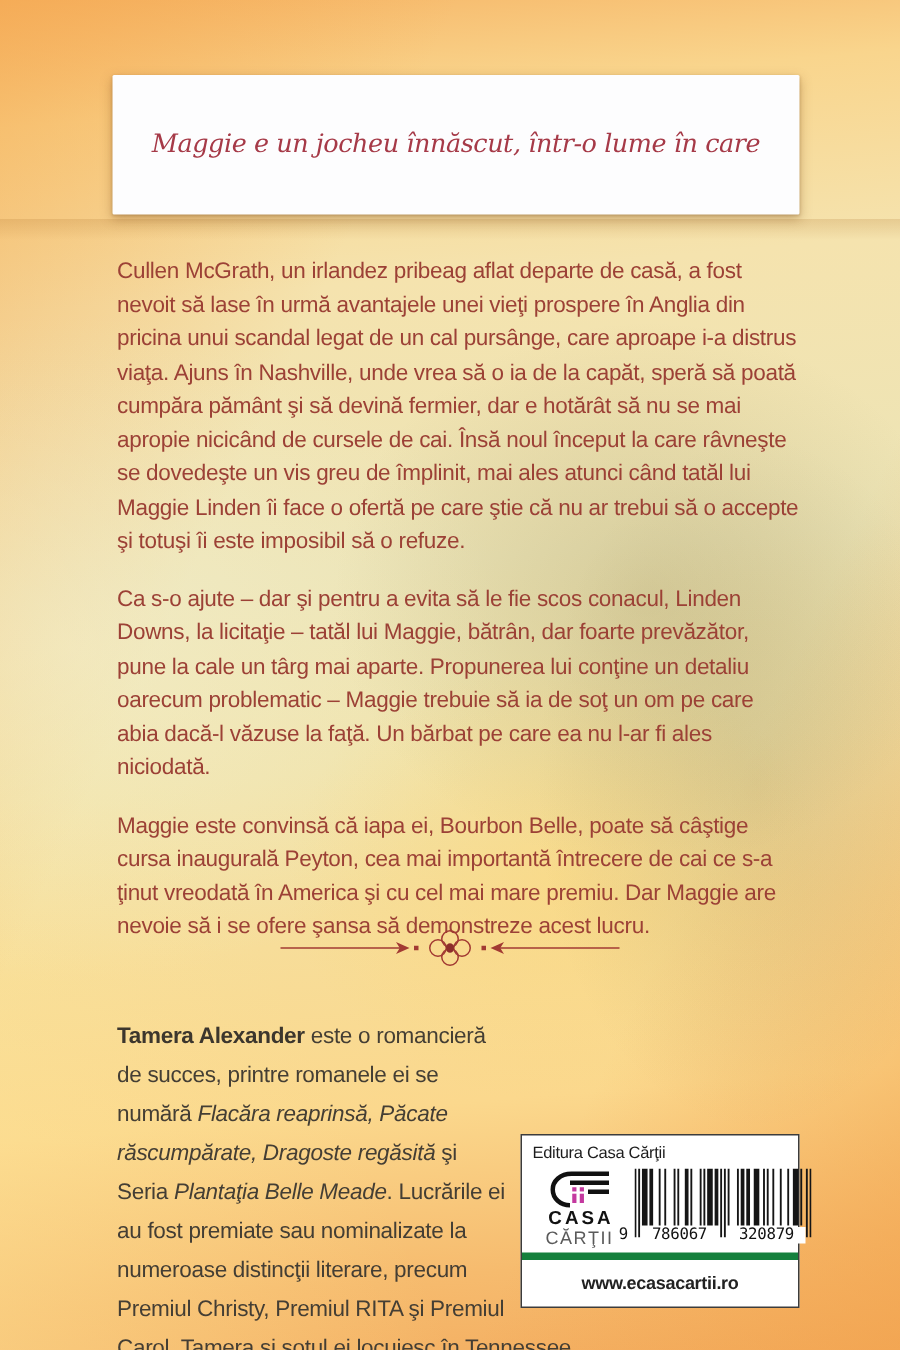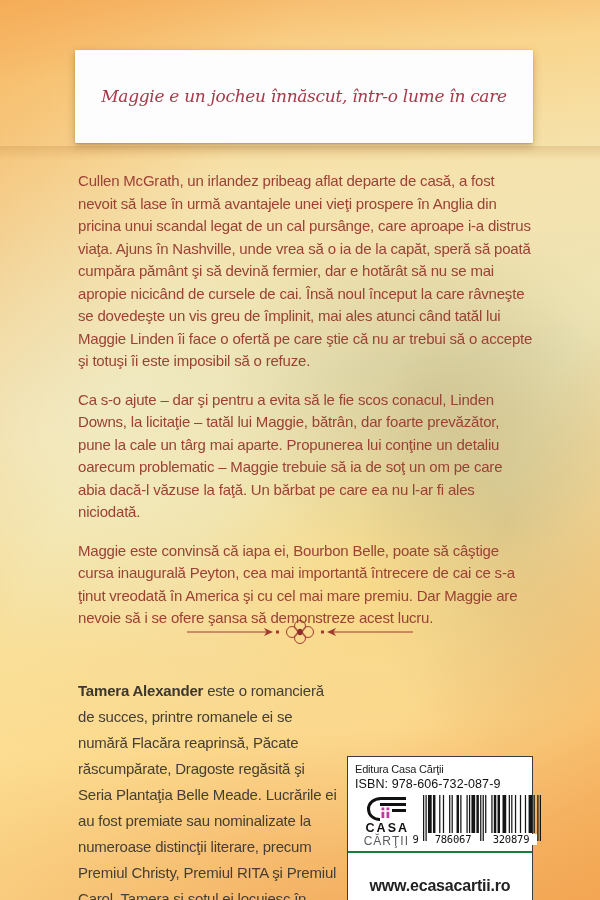--- a/index.html
+++ b/index.html
@@ -35,21 +35,21 @@
     font-size:15px;line-height:22.5px;letter-spacing:-0.2px;
     color:#9c4136;text-align:left;
   }
   .divider{position:absolute;top:618px;left:0;width:600px;height:28px;
     display:flex;justify-content:center;align-items:center;}
   .author-bio{
     position:absolute;top:678px;left:78px;width:455px;
     font-size:15px;line-height:26px;letter-spacing:-0.2px;color:#443e34;
   }
   .author-bio .author{font-weight:bold;color:#3c362d;}
-  .author-bio .ital{text-align:right;}
+  .author-bio .ital{font-style:italic;text-align:right;}
   .pub-box{
     float:right;width:186px;margin:78px 0 4px 10px;
     background:#ffffff;border:1px solid #3c3c3c;
     padding:5px 7px 0 7px;box-sizing:border-box;
   }
   .pub-line1{font-size:11px;color:#1d1d1d;line-height:14px;}
   .pub-line2{font-size:12.5px;color:#111;line-height:16px;letter-spacing:0.1px;}
   .pub-row{display:flex;margin-top:3px;height:54px;}
   .pub-logo{width:54px;display:flex;flex-direction:column;align-items:flex-end;}
   .pub-logo svg{display:block;margin-left:1px;}
@@ -59,23 +59,23 @@
   .barcode svg{position:absolute;left:14px;top:0;width:118px;height:46px;fill:#151515;}
   .bc-digit{
     position:absolute;bottom:2px;height:11px;
     font-family:"DejaVu Sans Mono",monospace;font-size:10.5px;line-height:11px;
     color:#111;background:#ffffff;text-align:center;
   }
   .bc-9{left:1px;width:11px;background:transparent;}
   .bc-left{left:18px;width:52px;}
   .bc-right{left:76px;width:52px;}
   .pub-site{
-    border-top:2px solid #15803d;margin:2px -7px 0 -7px;
-    font-size:16px;font-weight:bold;color:#222;text-align:center;
-    padding:20px 0 3px 0;
+    border-top:5px solid #15803d;margin:2px -7px 0 -7px;
+    font-size:12px;font-weight:bold;color:#222;text-align:center;
+    padding:2px 0 3px 0;
   }
 </style>
 </head>
 <body>
 
 <div class="cover">
 
   <div class="shelf-shadow"></div>
 
   <div class="tagline-card">
@@ -104,21 +104,20 @@
         <polygon points="142,14 151,10 148.5,14 151,18"></polygon>
         <rect x="136" y="12.5" width="3" height="3"></rect>
         <ellipse cx="115" cy="14" rx="2.6" ry="3.2" fill="#8d2e2b"></ellipse>
       </g>
     </svg>
   </div>
 
   <div class="author-bio">
     <div class="pub-box">
       <div class="pub-line1">Editura Casa Cărţii</div>
-      <div class="pub-line2">ISBN: 978-606-732-087-9</div>
       <div class="pub-row">
         <div class="pub-logo">
           <svg width="44" height="27" viewBox="0 0 44 27">
             <g stroke="#111" stroke-width="3" fill="none">
               <path d="M41 3.5 H16 C8.5 3.5 3.5 8.5 3.5 14 C3.5 20 8.5 24.5 15 24.5"></path>
               <path d="M41 9.5 H15"></path>
               <path d="M41 15.5 H27"></path>
             </g>
             <g fill="#c4399f">
               <rect x="16.5" y="12.5" width="2.8" height="2.8"></rect>

